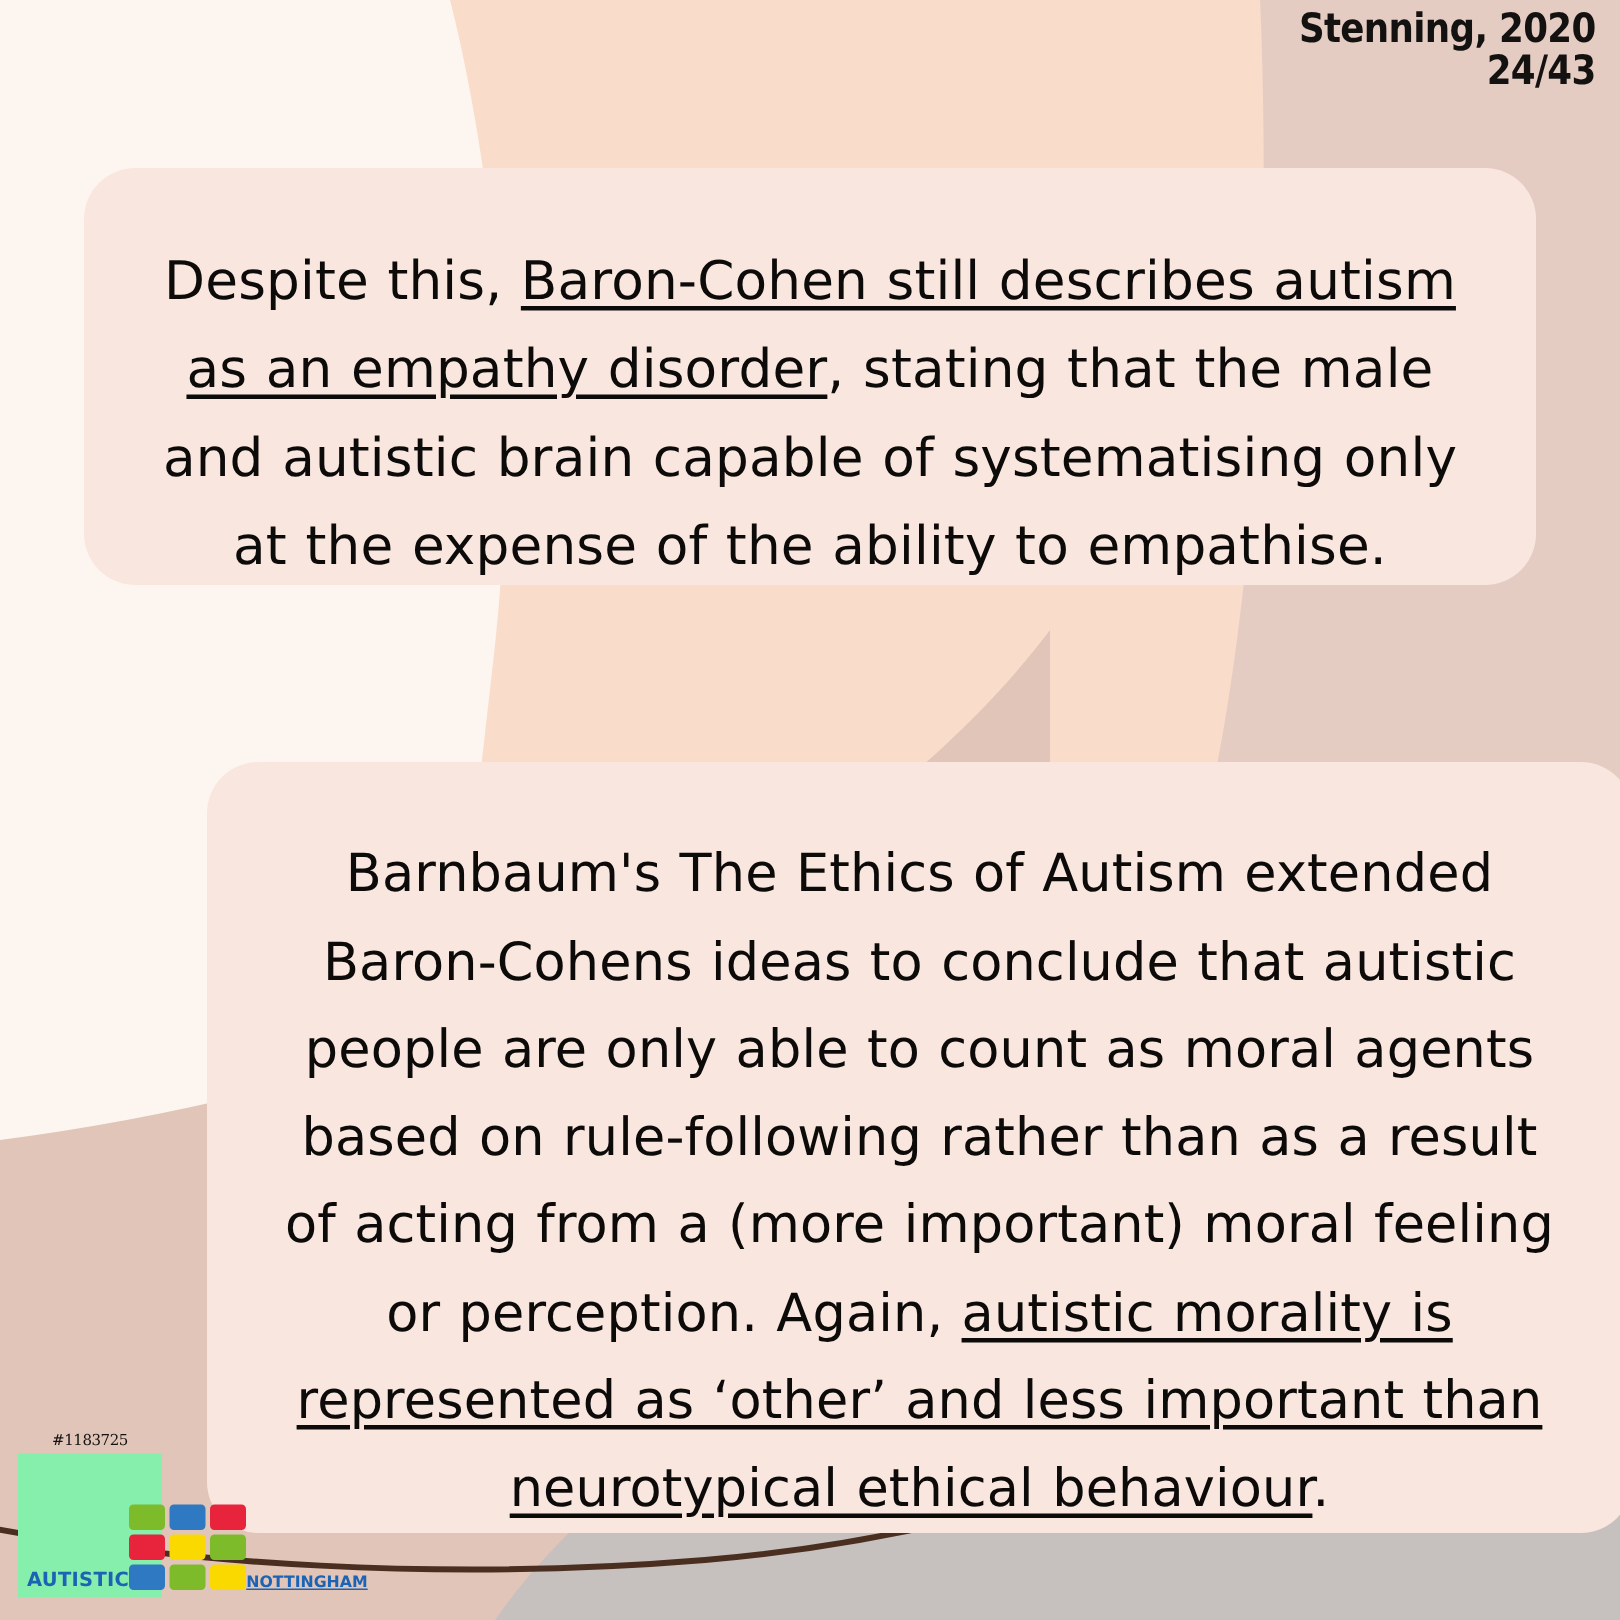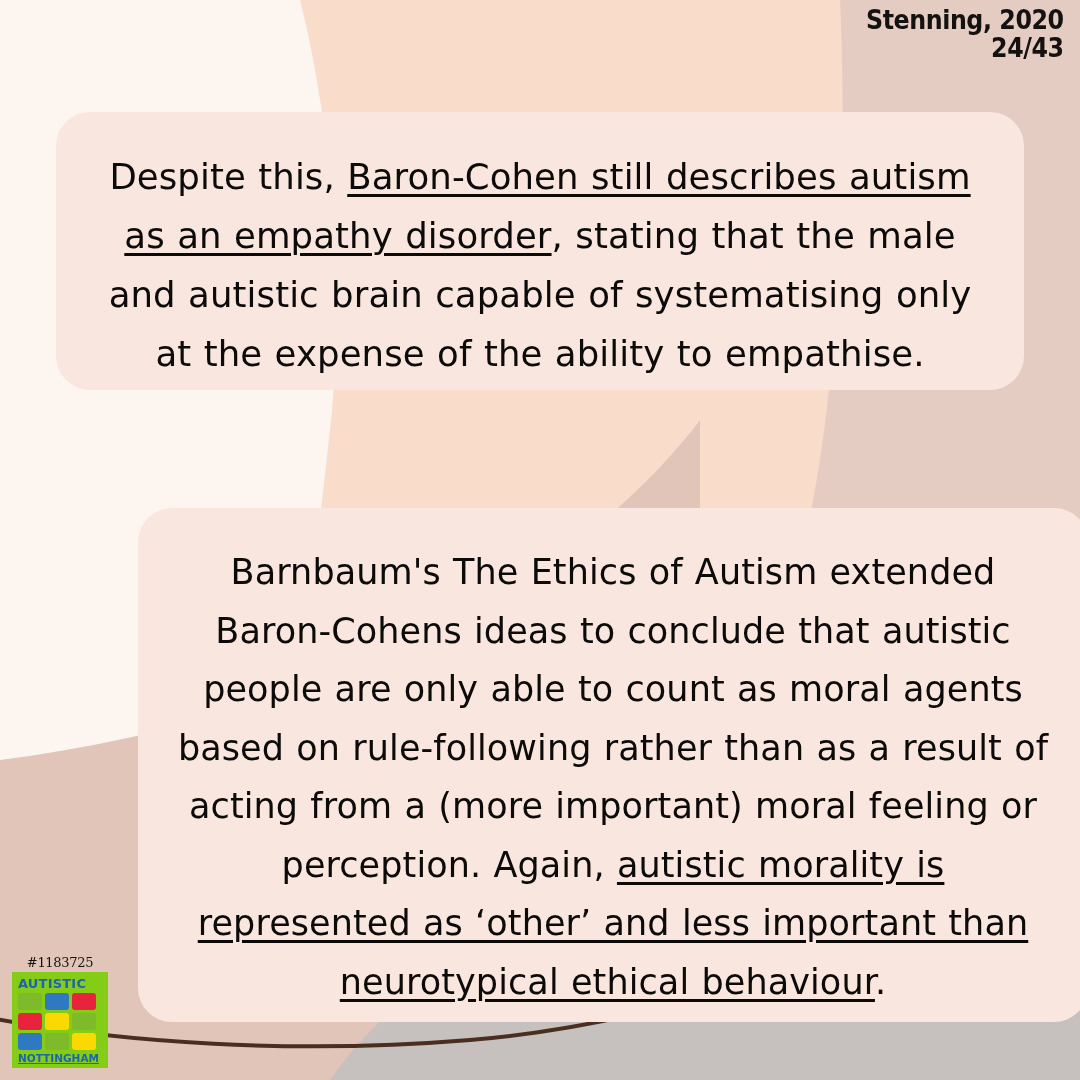--- a/index.html
+++ b/index.html
@@ -59,21 +59,21 @@
     padding: 30px 36px 24px 36px;
   }
   #card-two {
     left: 138px;
     top: 508px;
     width: 950px;
     height: 514px;
     padding: 30px 26px 30px 26px;
   }
   .card-text {
-    margin: 5px;
+    margin: 16px;
     font-family: "DejaVu Sans", sans-serif;
     font-size: 35.5px;
     line-height: 59px;
     font-weight: 400;
     letter-spacing: 0.1px;
     word-spacing: 1px;
   }
   #card-two .card-text {
     font-size: 35px;
     line-height: 58.5px;
@@ -87,37 +87,36 @@
 
   
   #logo-block {
     position: absolute;
     left: 12px;
     top: 956px;
     width: 96px;
   }
   #logo-ref {
     font-family: "DejaVu Serif", serif;
-    font-size: 13px;
+    font-size: 10px;
     color: #141210;
     text-align: center;
     letter-spacing: -0.3px;
     line-height: 1;
     margin-bottom: 3px;
   }
   #logo-card {
-    background: #84cc16;
+    background: #86efac;
     width: 96px;
     height: 96px;
     box-sizing: border-box;
     padding: 5px 6px;
     display: flex;
-    flex-direction: column;
     justify-content: space-between;
-    align-items: flex-start;
+    align-items: flex-end;
   }
   .logo-word {
     color: #1B64B5;
     font-family: "DejaVu Sans", sans-serif;
     font-weight: 700;
     font-size: 13px;
     line-height: 1;
     letter-spacing: 0.2px;
     white-space: nowrap;
   }

